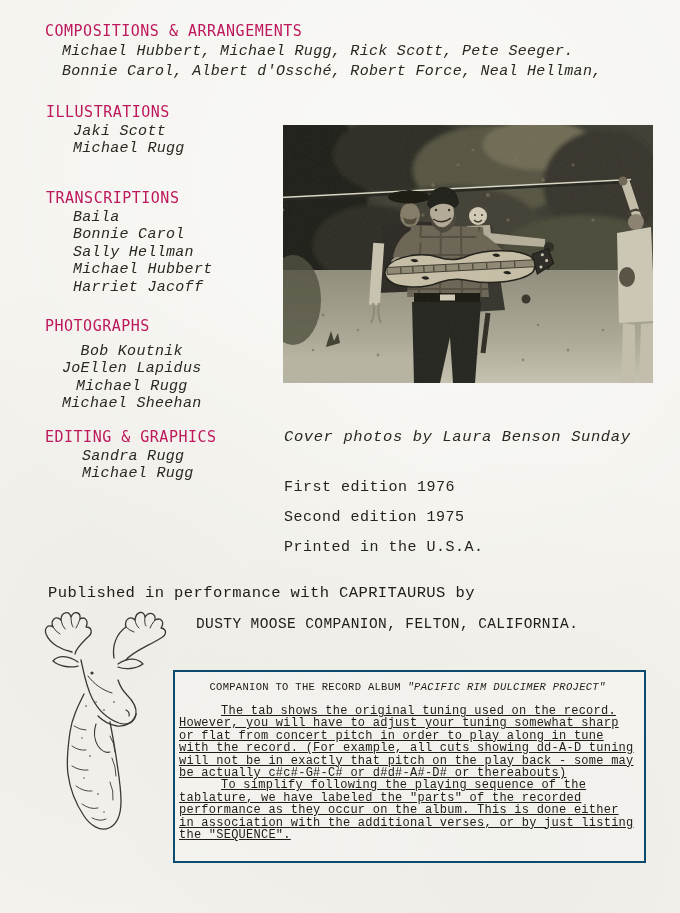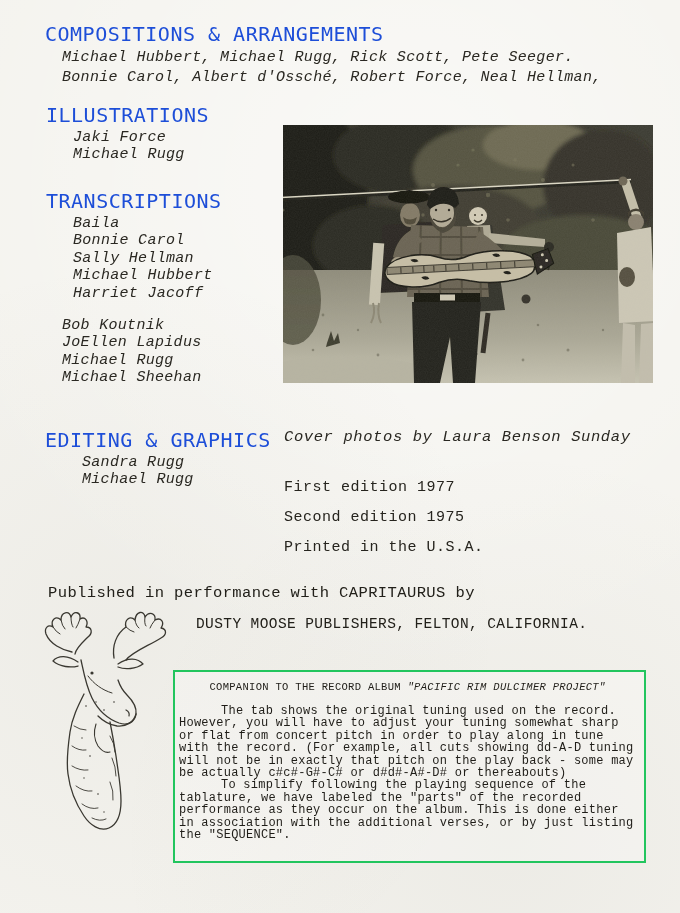--- a/index.html
+++ b/index.html
@@ -10,78 +10,79 @@
       radial-gradient(circle at 18% 70%, rgba(120,115,100,0.05), transparent 45%),
       radial-gradient(circle at 75% 92%, rgba(120,115,100,0.06), transparent 40%),
       radial-gradient(circle at 60% 20%, rgba(255,255,255,0.5), transparent 60%);
     position:relative;overflow:hidden;
     color:#26241e;
     font-family:"Liberation Mono", monospace;
   }
   .abs{position:absolute;}
   .heading{
     font-family:"DejaVu Sans Mono", monospace;
-    font-size:20px;letter-spacing:.5px;white-space:nowrap;color:#1d4ed8;
+    font-size:15px;letter-spacing:.5px;white-space:nowrap;color:#be185d;
   }
   .names{font-style:italic;font-size:15px;letter-spacing:.3px;white-space:nowrap;color:#2a2822;}
   .names div{height:17.4px;line-height:17.4px;}
   .names-wide div{height:20px;line-height:20px;}
   .typed{font-size:15px;letter-spacing:.4px;white-space:nowrap;color:#22201a;}
   .cover-credit{font-style:italic;font-size:15.5px;letter-spacing:.6px;white-space:nowrap;color:#2a2822;}
   .editions div{height:30px;line-height:30px;font-size:15px;letter-spacing:.5px;white-space:nowrap;}
   .companion-box{
     left:173px;top:670px;width:473px;height:193px;
-    border:2px solid #22c55e;box-sizing:border-box;
+    border:2px solid #0c4a6e;box-sizing:border-box;
     background:rgba(255,255,255,0.25);
     padding:9px 8px 0 4px;
   }
   .box-title{
     text-align:center;font-size:10.5px;letter-spacing:.3px;
     white-space:nowrap;color:#1f1d18;line-height:13px;
   }
   .box-title .album{font-style:italic;}
   .box-body{font-size:12px;line-height:12.4px;letter-spacing:.25px;color:#1f1d18;}
-  .box-body p{margin:0;text-indent:42px;}
+  .box-body p{margin:0;text-indent:42px;text-decoration:underline;}
   .box-body p.first{margin-top:11px;}
   .photo-frame{left:283px;top:125px;width:370px;height:258px;}
   .moose-frame{left:26px;top:606px;width:148px;height:272px;}
   svg{display:block;}
 </style>
 </head>
 <body>
 
 <div class="abs" style="left:45px;top:22px;">
   <div class="heading">COMPOSITIONS &amp; ARRANGEMENTS</div>
   <div class="names names-wide" style="margin-left:17px;margin-top:2px;">
     <div>Michael Hubbert, Michael Rugg, Rick Scott, Pete Seeger.</div>
     <div>Bonnie Carol, Albert d'Ossché, Robert Force, Neal Hellman,</div>
   </div>
 </div>
 
 <div class="abs" style="left:46px;top:103px;">
   <div class="heading">ILLUSTRATIONS</div>
   <div class="names" style="margin-left:27px;margin-top:2px;">
-    <div>Jaki Force</div>
+    <div>Jaki Scott</div>
     <div>Michael Rugg</div>
   </div>
 </div>
 
 <div class="abs" style="left:46px;top:189px;">
   <div class="heading">TRANSCRIPTIONS</div>
   <div class="names" style="margin-left:27px;margin-top:2px;font-style:italic;">
     <div>Baila</div>
     <div>Bonnie Carol</div>
     <div>Sally Hellman</div>
     <div>Michael Hubbert</div>
     <div>Harriet Jacoff</div>
   </div>
 </div>
 
 <div class="abs" style="left:45px;top:317px;">
-  <div class="names" style="margin-left:17px;margin-top:0;">
+  <div class="heading">PHOTOGRAPHS</div>
+  <div class="names" style="margin-left:17px;margin-top:8px;text-align:center;">
     <div>Bob Koutnik</div>
     <div>JoEllen Lapidus</div>
     <div>Michael Rugg</div>
     <div>Michael Sheehan</div>
   </div>
 </div>
 
 <div class="abs" style="left:45px;top:428px;">
   <div class="heading">EDITING &amp; GRAPHICS</div>
   <div class="names" style="margin-left:37px;margin-top:2px;">
@@ -253,27 +254,27 @@
       </g>
     </g>
 
     <rect x="0" y="0" width="370" height="258" filter="url(#grain)" opacity="0.22"></rect>
   </svg>
 </div>
 
 <div class="abs cover-credit" style="left:284px;top:428px;">Cover photos by Laura Benson Sunday</div>
 
 <div class="abs editions" style="left:284px;top:473px;">
-  <div>First edition 1977</div>
+  <div>First edition 1976</div>
   <div>Second edition 1975</div>
   <div>Printed in the U.S.A.</div>
 </div>
 
 <div class="abs typed" style="left:48px;top:584px;font-size:15.5px;">Published in performance with CAPRITAURUS by</div>
-<div class="abs typed" style="left:196px;top:616px;font-size:14.5px;">DUSTY MOOSE PUBLISHERS, FELTON, CALIFORNIA.</div>
+<div class="abs typed" style="left:196px;top:616px;font-size:14.5px;">DUSTY MOOSE COMPANION, FELTON, CALIFORNIA.</div>
 
 <div class="abs moose-frame">
   <svg width="148" height="272" viewBox="0 0 148 272">
     <g fill="none" stroke="#3a3831" stroke-width="1.3" stroke-linecap="round" stroke-linejoin="round">
 
       <path d="M46,46 C36,44 24,38 20,28 C18,22 22,18 27,21 C24,14 30,9 35,14 C35,6 43,4 45,11 C48,4 55,6 54,13 C59,10 63,15 60,21 C66,21 67,27 62,31 C56,37 50,42 49,48"></path>
       <path d="M27,21 q3,5 7,7 M35,14 q1,6 4,9 M45,11 q0,7 2,10 M54,13 q-2,6 -4,9" stroke-width="1"></path>
 
       <path d="M88,52 C86,40 90,28 100,21 C98,14 104,9 109,14 C110,5 118,4 119,11 C123,5 130,7 129,14 C135,11 139,16 135,22 C141,23 141,29 135,32 C122,40 106,46 100,54"></path>
       <path d="M100,21 q4,4 8,5 M109,14 q1,6 4,8 M119,11 q-1,7 1,9 M129,14 q-4,5 -5,8" stroke-width="1"></path>

